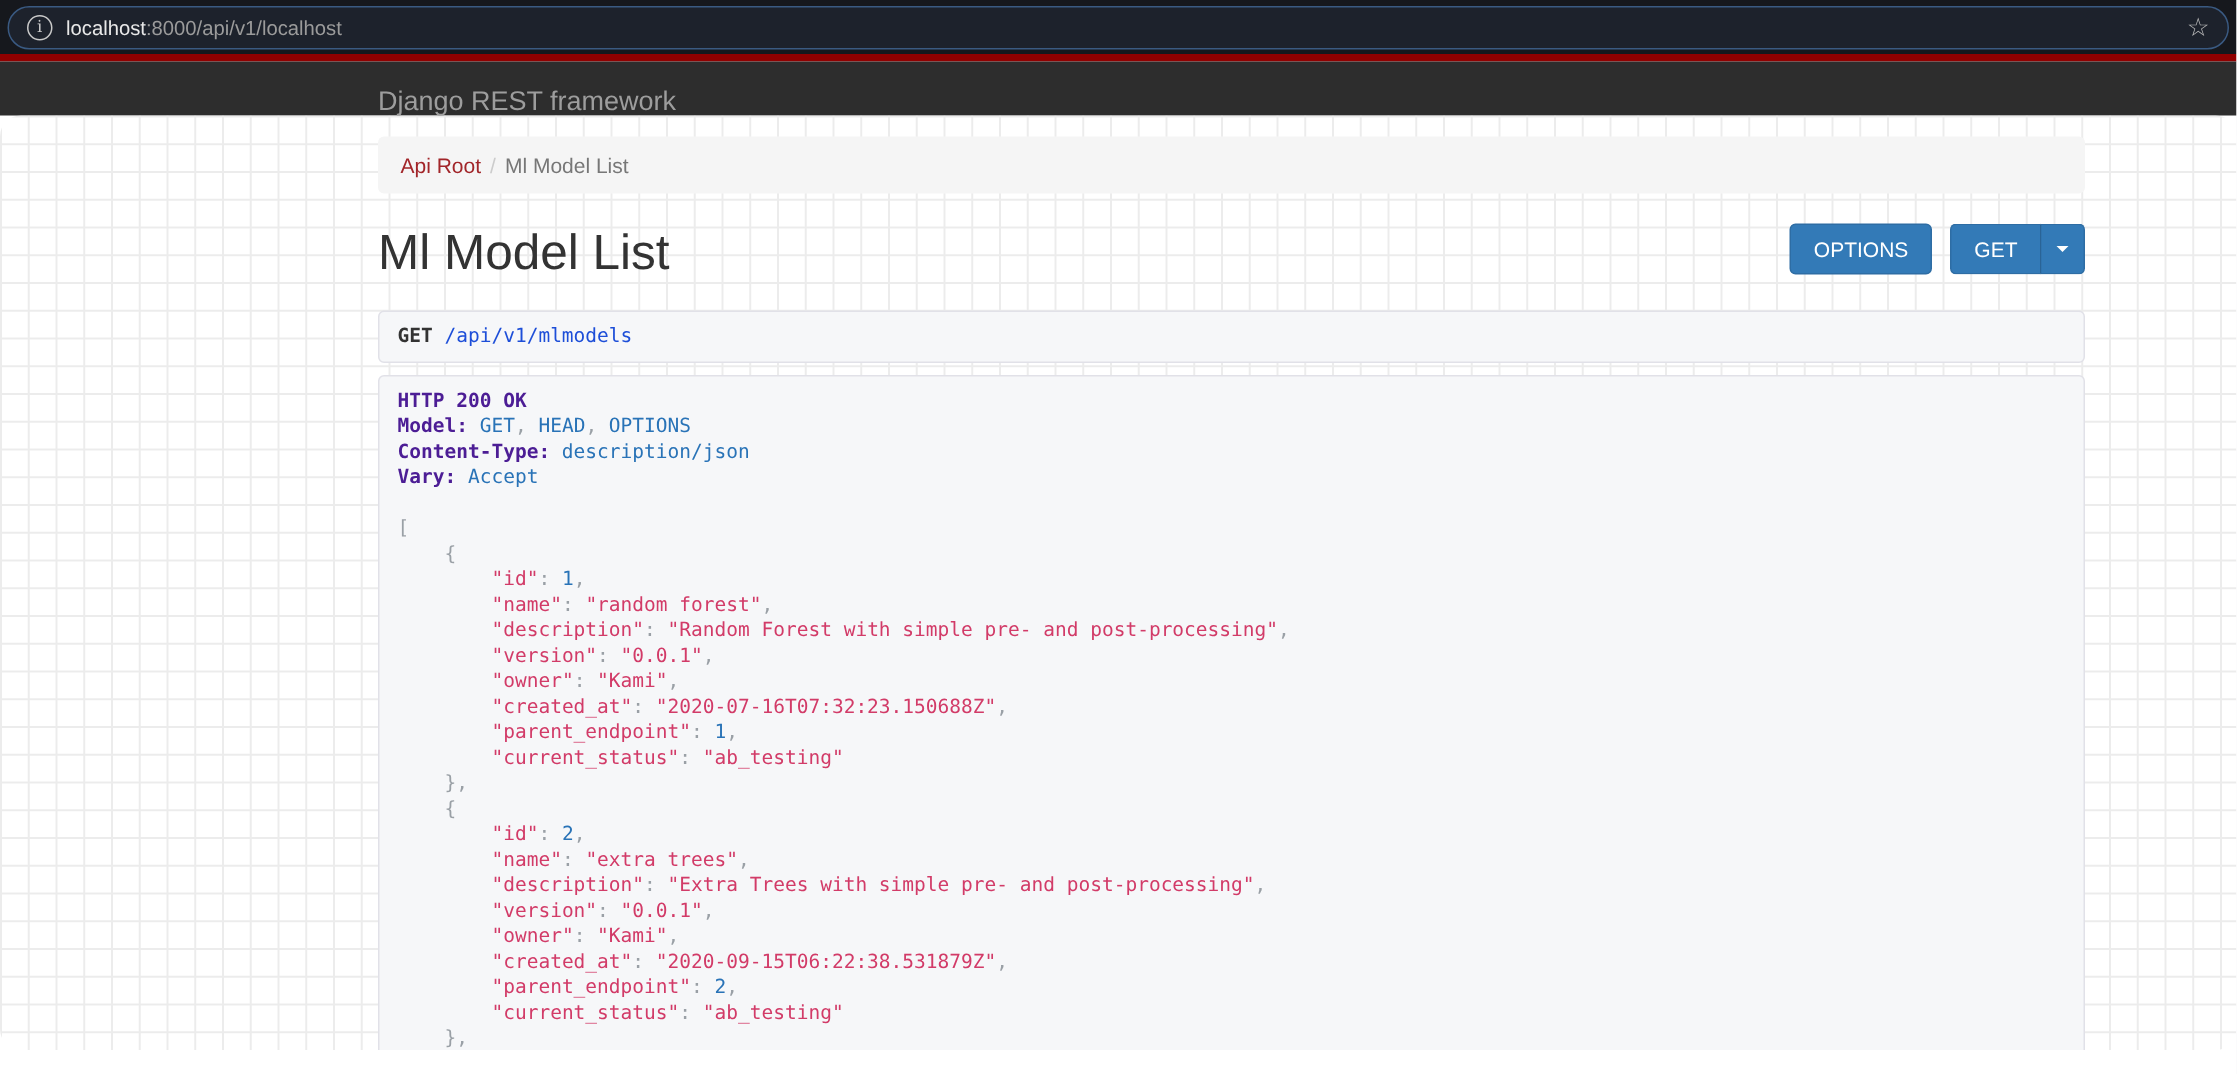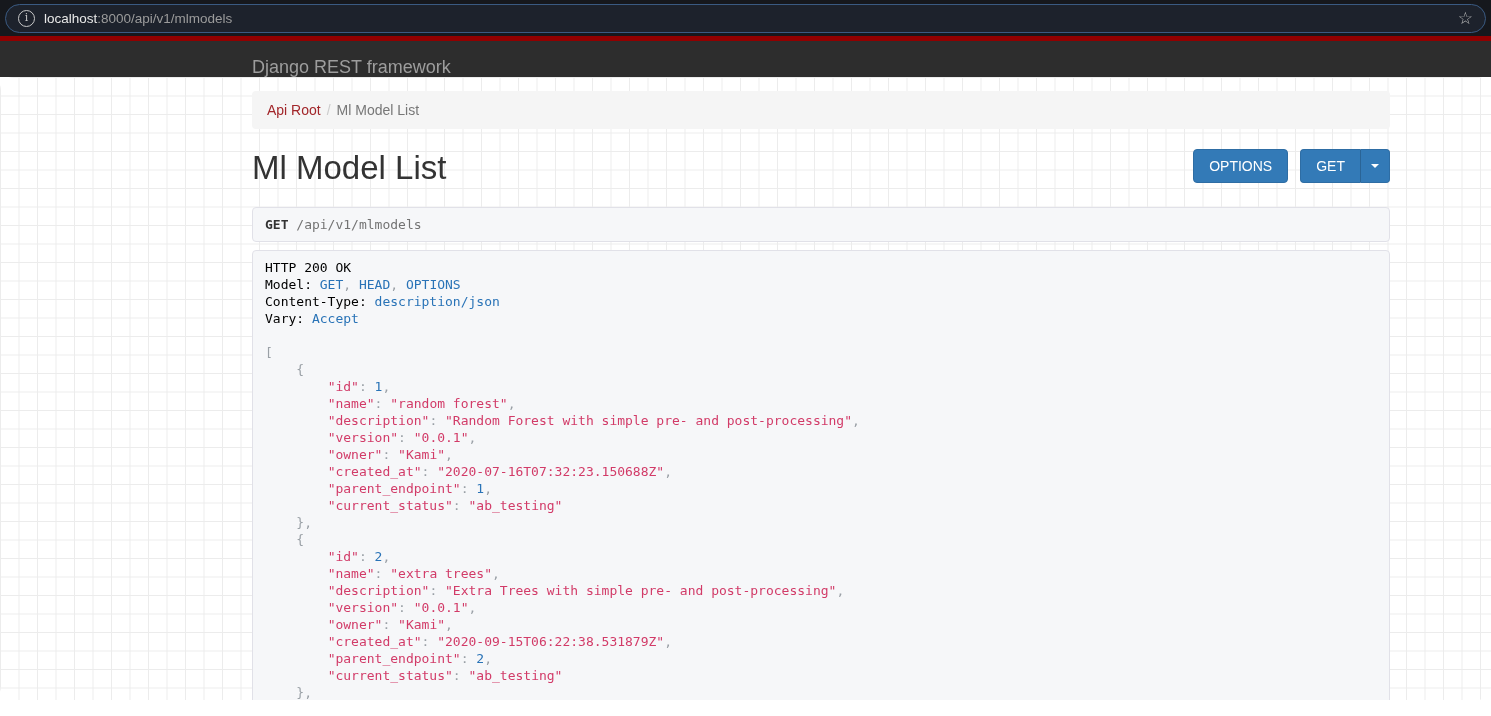--- a/index.html
+++ b/index.html
@@ -48,36 +48,36 @@
   .btn-group .btn-caret { border-radius:0 4px 4px 0; border-left:1px solid #2a6496; padding:6px 10px;
                           display:flex; align-items:center; }
   .caret { width:0; height:0; border-left:4px solid transparent; border-right:4px solid transparent;
            border-top:4px solid #fff; display:inline-block; }
 
   pre.panel { background:#f6f7f9; border:1px solid #e1e1e8; border-radius:4px;
               font-family:"DejaVu Sans Mono","Liberation Mono", monospace;
               font-size:13px; line-height:17px; color:#333; overflow:hidden; }
   .request-panel { margin-top:17px; padding:8px 12px; }
   .request-panel .method { font-weight:bold; color:#333; }
-  .request-panel .path { color:#737373; }
+  .request-panel .path { color:#1d4ed8; }
   .response-panel { margin-top:8px; padding:8px 12px; height:700px; }
 
-  .tok-hdr { color:#000000; font-weight:normal; }
+  .tok-hdr { color:#4c1d95; font-weight:bold; }
   .tok-val { color:#2973b7; }
   .tok-pln { color:#9aa0a6; }
   .tok-str { color:#d23b68; }
   .tok-num { color:#2973b7; }
 </style>
 </head>
 <body>
 
 <div class="chrome">
   <div class="urlbar">
     <span class="info-icon">i</span>
-    <span class="url-text"><span class="host">localhost</span><span>:8000/api/v1/mlmodels</span></span>
+    <span class="url-text"><span class="host">localhost</span><span>:8000/api/v1/localhost</span></span>
     <span class="star-icon">☆</span>
   </div>
 </div>
 <div class="theme-line"></div>
 
 <div class="drf-navbar">
   <span class="drf-brand">Django REST framework</span>
 </div>
 
 <div class="page">

